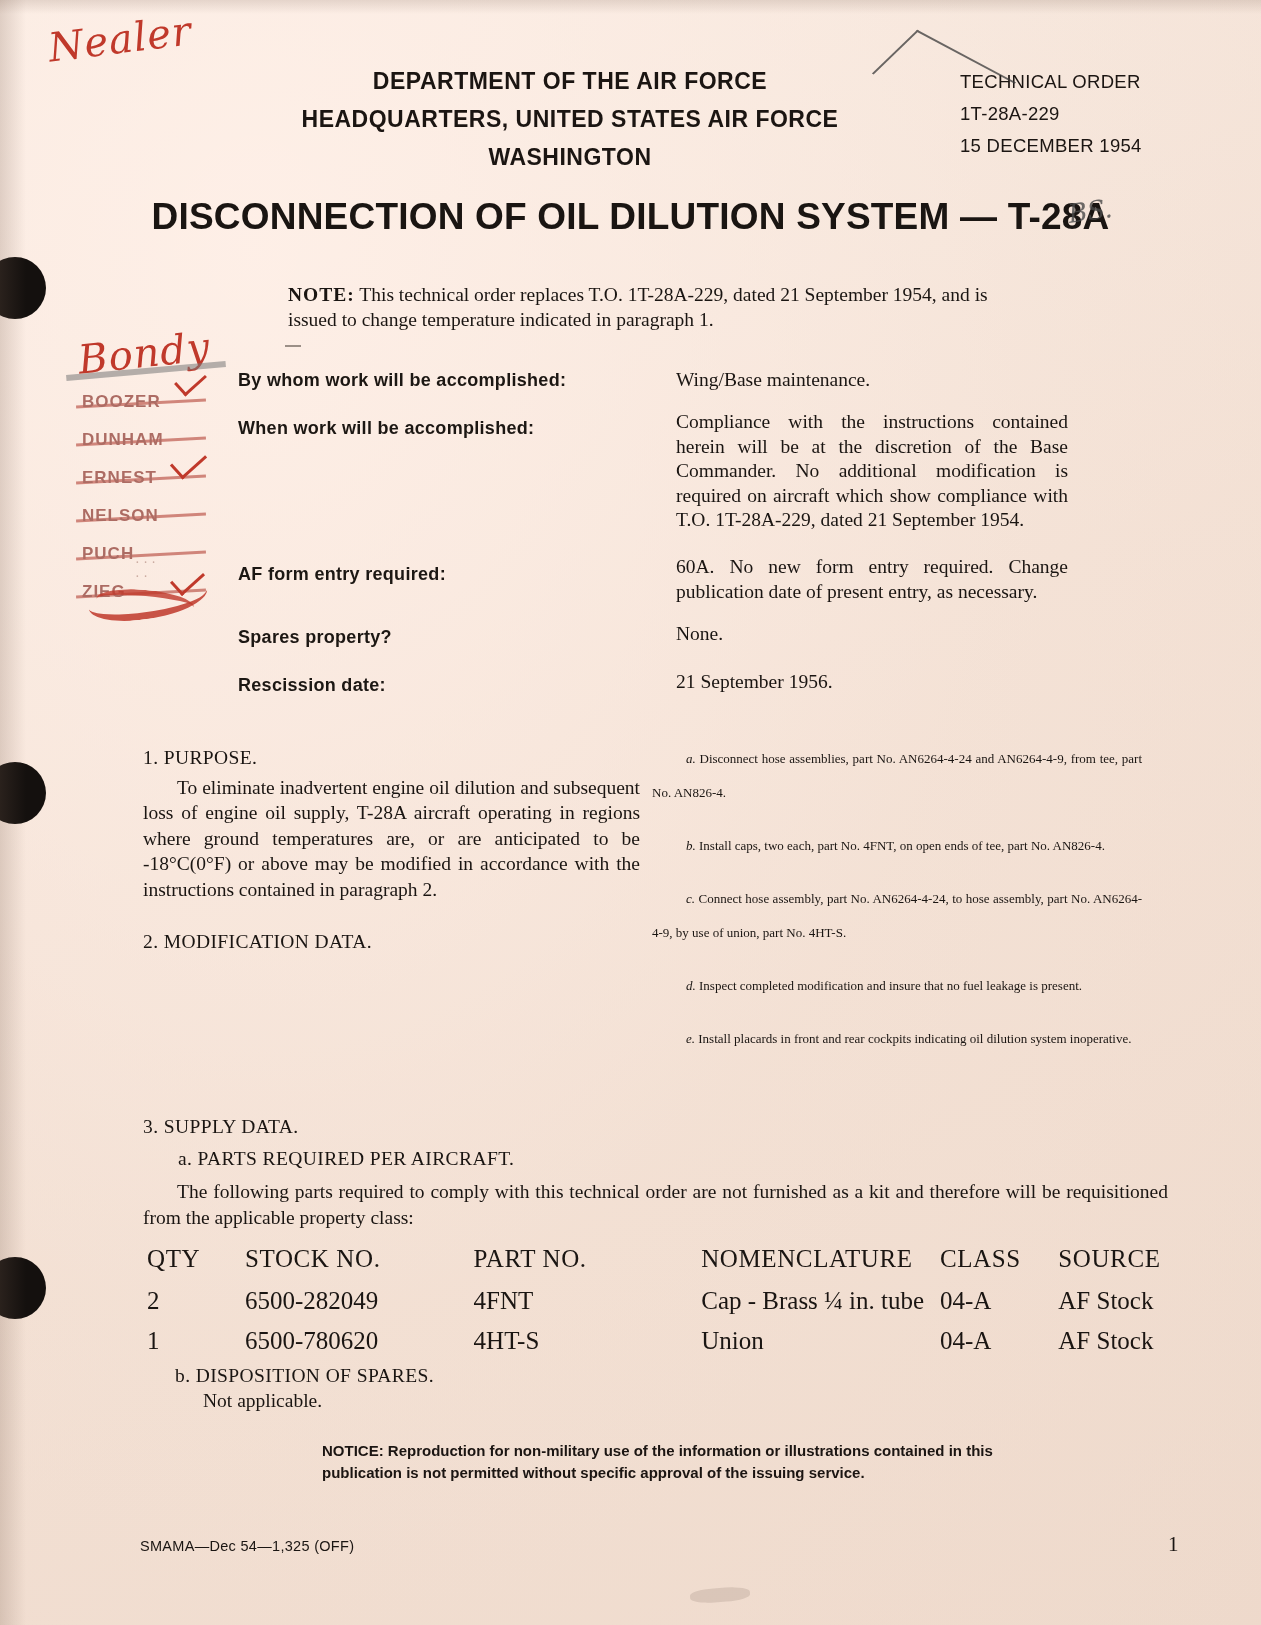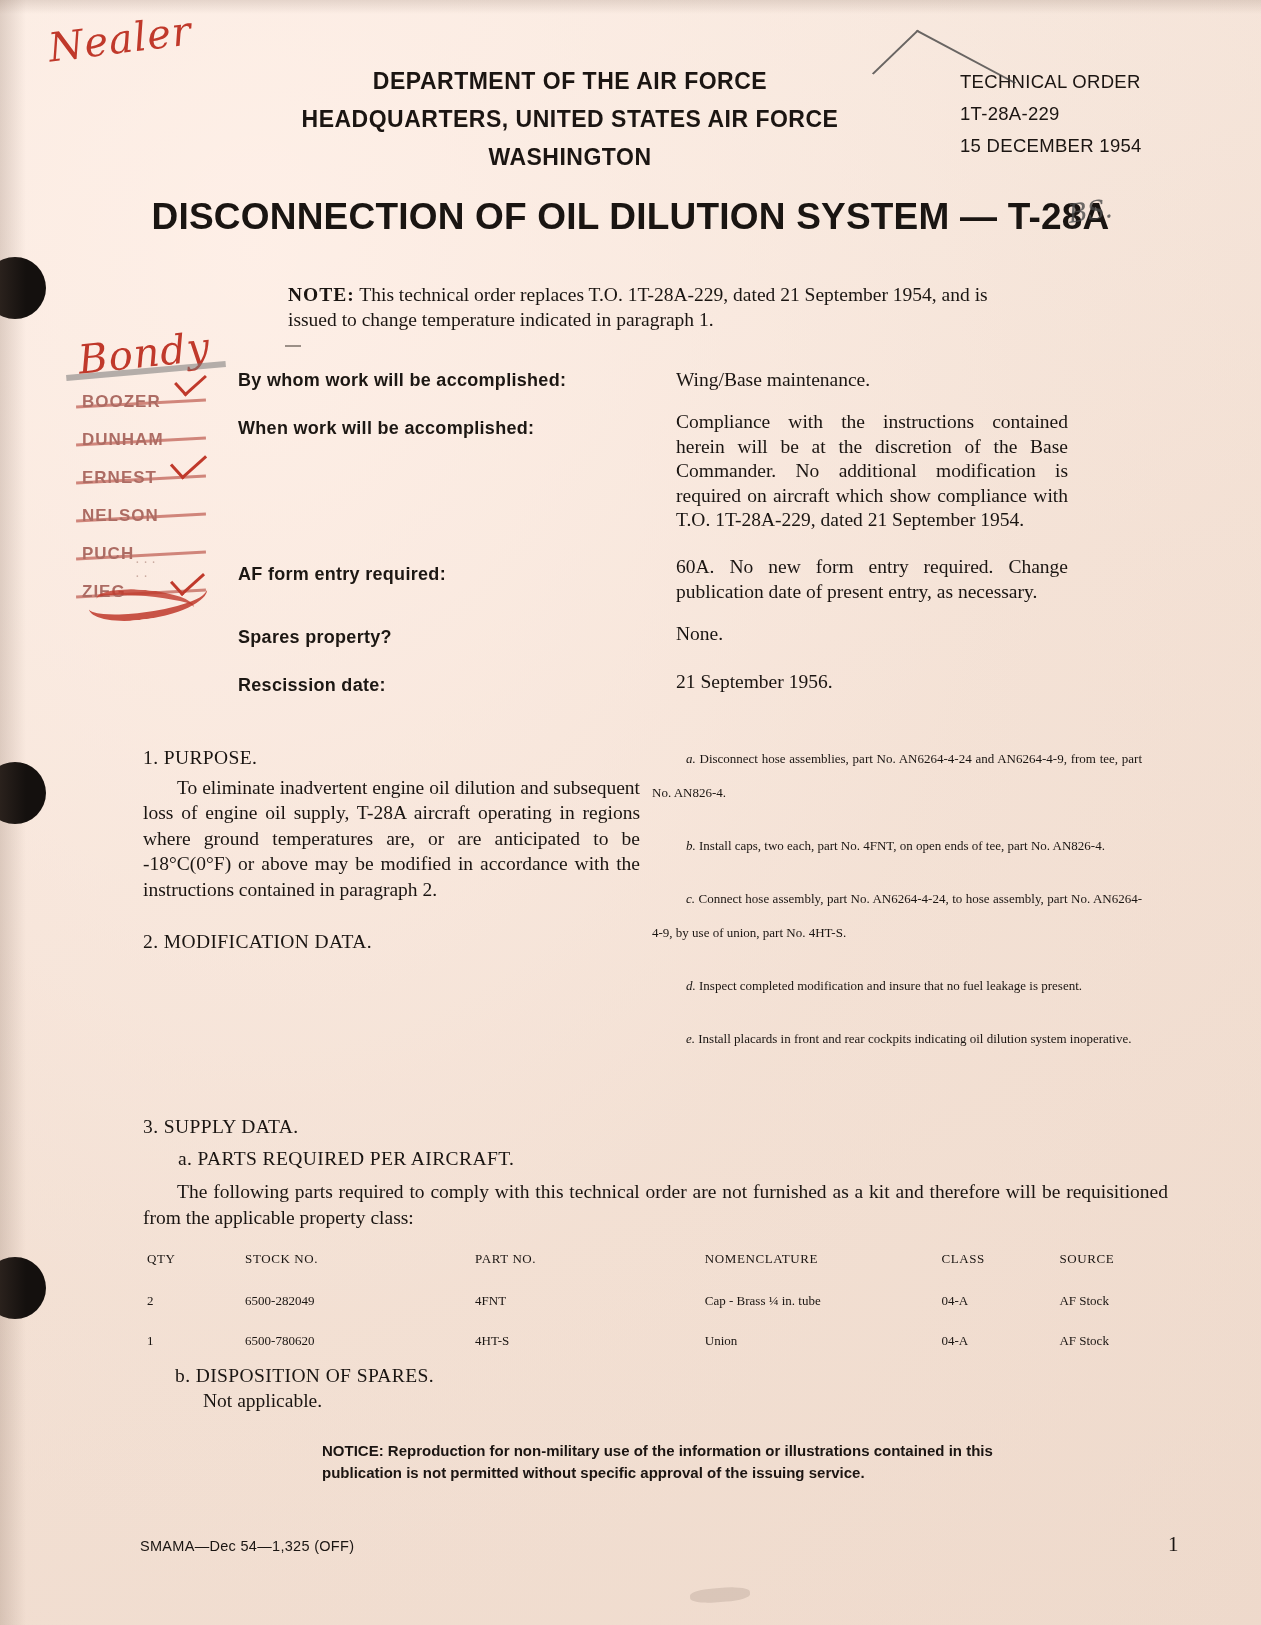--- a/index.html
+++ b/index.html
@@ -180,21 +180,21 @@
     margin: 0 0 8px 0;
   }
   .supply .s-para {
     text-indent: 34px;
     margin: 0 0 14px 0;
     text-align: justify;
   }
   table.parts {
     border-collapse: collapse;
     width: 1025px;
-    font-size: 13px;
+    font-size: 25px;
     margin-left: 0;
   }
   table.parts th {
     text-align: left;
     font-weight: normal;
     letter-spacing: 0.6px;
     padding: 2px 0 12px 0;
   }
   table.parts td {
     text-align: left;

